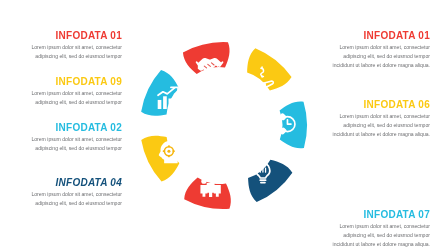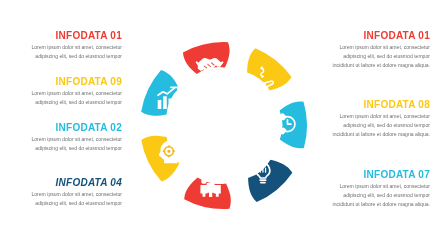--- a/index.html
+++ b/index.html
@@ -70,26 +70,26 @@
   </div>
 
   <div class="right-col">
 
     <div class="block" id="blk5">
       <p class="title" style="color: rgb(238, 59, 51);">INFODATA 01</p>
       <p class="body">Lorem ipsum dolor sit amet, consectetur adipiscing elit, sed do eiusmod tempor incididunt ut labore et dolore magna aliqua.</p>
     </div>
 
     <div class="block" id="blk6">
-      <p class="title" style="color: rgb(251, 201, 19);">INFODATA 08</p>
+      <p class="title" style="color: rgb(251, 201, 19);">INFODATA 06</p>
       <p class="body">Lorem ipsum dolor sit amet, consectetur adipiscing elit, sed do eiusmod tempor incididunt ut labore et dolore magna aliqua.</p>
     </div>
 
     <div class="block" id="blk7">
-      <p class="title" style="color: rgb(37, 188, 224);">INFODATA 07</p>
+      <p class="title" style="color: rgb(37, 188, 224); margin-top: 40px;">INFODATA 07</p>
       <p class="body">Lorem ipsum dolor sit amet, consectetur adipiscing elit, sed do eiusmod tempor incididunt ut labore et dolore magna aliqua.</p>
     </div>
 
   </div>
 
   <div class="donut-wrap">
     <svg viewBox="0 0 200 200" xmlns="http://www.w3.org/2000/svg" aria-hidden="true">
       <defs>
 
         <g id="petal">

